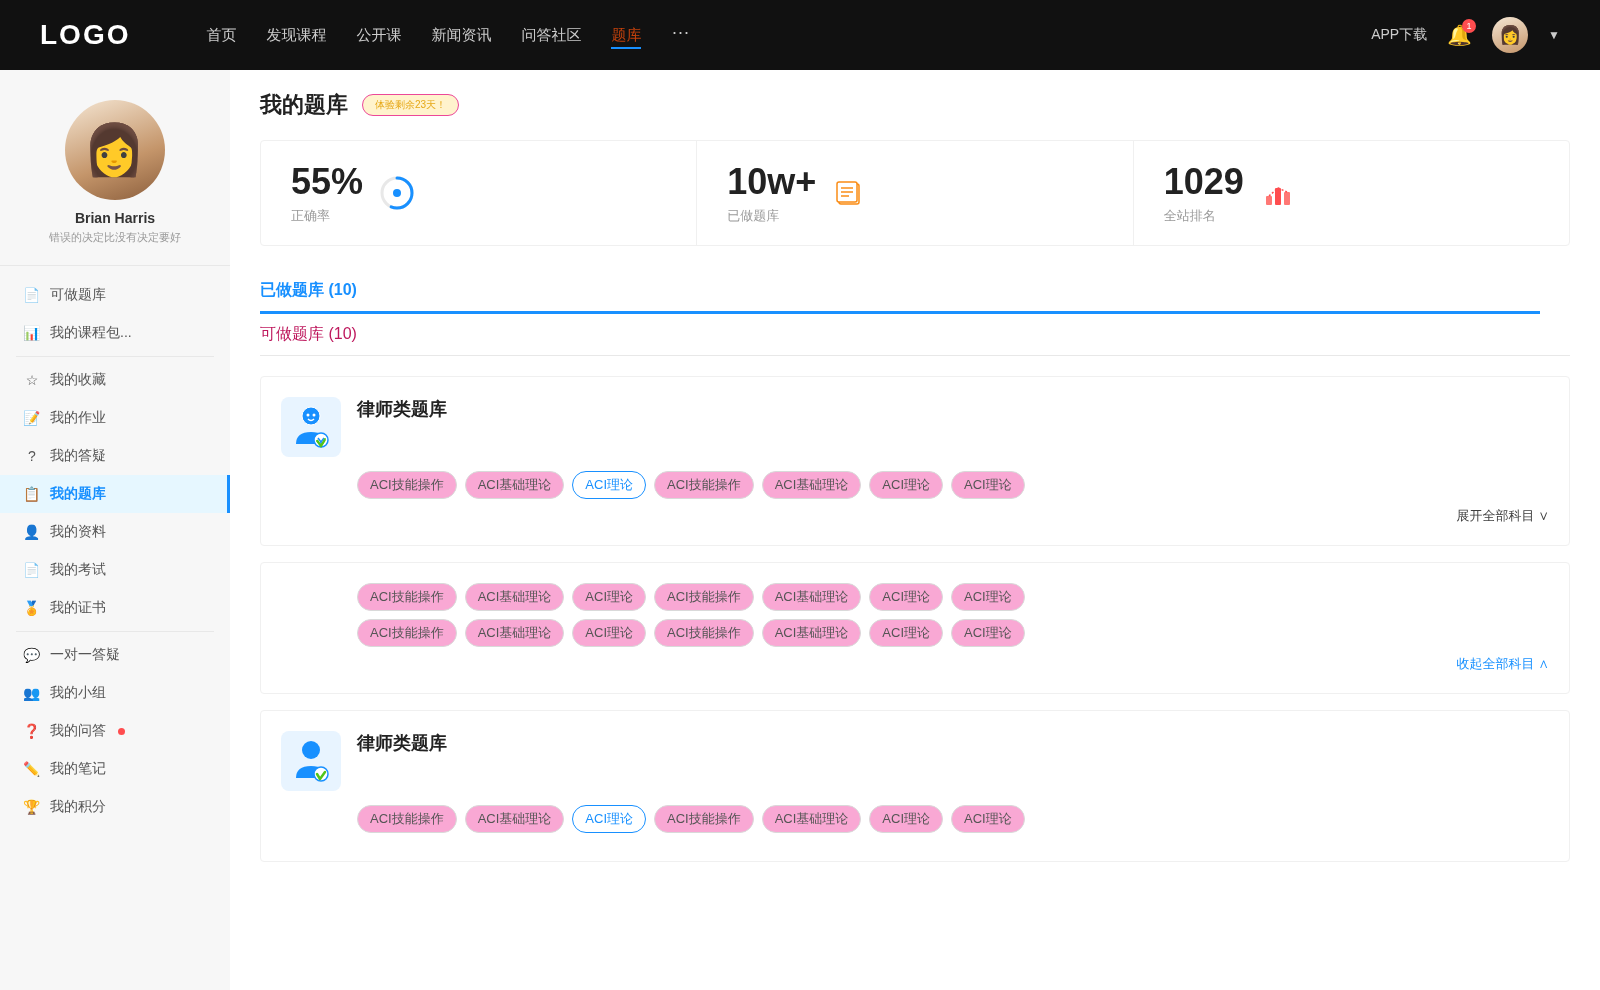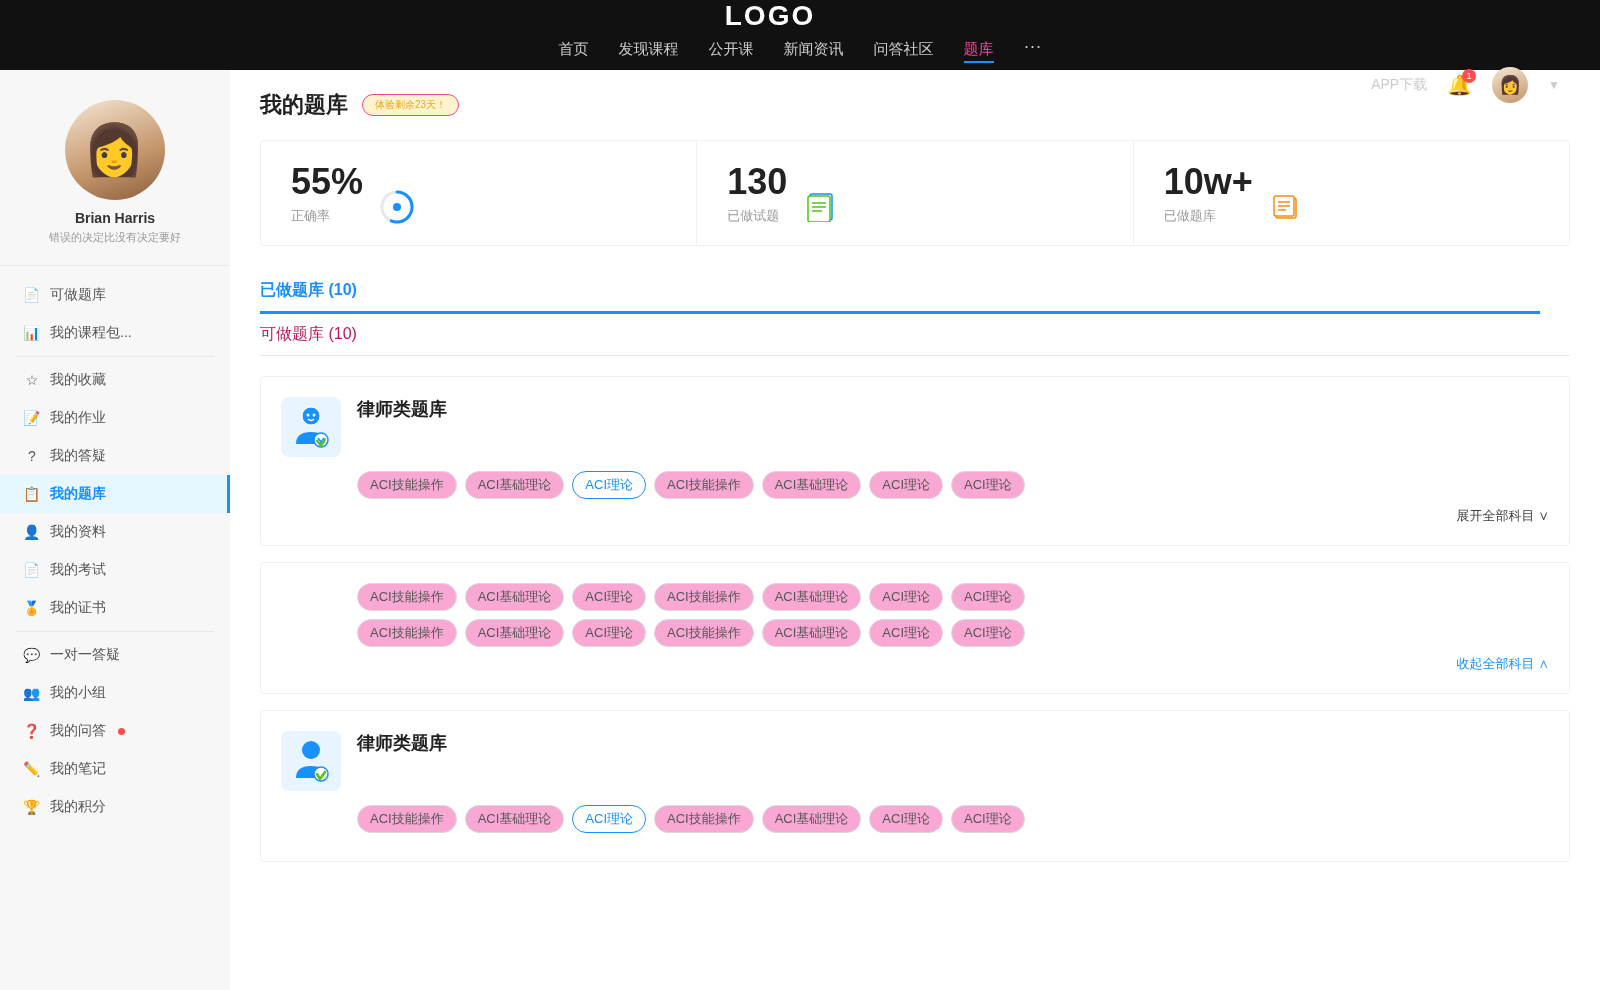--- a/index.html
+++ b/index.html
@@ -1,23 +1,23 @@
 <!DOCTYPE html>
 <html><head>
   <meta charset="utf-8">
   <style>
     * { box-sizing: border-box; margin: 0; padding: 0; }
     body { font-family: -apple-system, BlinkMacSystemFont, 'PingFang SC', 'Microsoft YaHei', sans-serif; background: #f0f2f5; min-height: 990px; }
 
     
-    .nav { background: #111; height: 70px; display: flex; align-items: center; padding: 0 40px; gap: 4px; position: relative; flex-direction: column; }
+    .nav { background: #111; height: 70px; display: flex; align-items: center; padding: 0 40px; gap: 16px; position: relative; }
     .nav-logo { color: #fff; font-size: 28px; font-weight: bold; letter-spacing: 2px; margin-right: 60px; }
     .nav-links { display: flex; gap: 30px; flex: 1; }
     .nav-link { color: #ccc; font-size: 15px; cursor: pointer; padding: 4px 0; text-decoration: none; }
-    .nav-link.active { color: #ec4899; border-bottom: 2px solid #1890ff; padding-bottom: 2px; }
+    .nav-link.active { color: #c2410c; border-bottom: 2px solid #1890ff; padding-bottom: 2px; }
     .nav-more { color: #ccc; font-size: 18px; cursor: pointer; }
     .nav-right { display: flex; align-items: center; gap: 20px; margin-left: auto; }
     .nav-app { color: #ccc; font-size: 14px; cursor: pointer; }
     .nav-bell { position: relative; cursor: pointer; }
     .nav-bell-icon { font-size: 20px; color: #ccc; }
     .nav-bell-badge { position: absolute; top: -4px; right: -4px; background: #ff4d4f; color: #fff; font-size: 9px; border-radius: 50%; width: 14px; height: 14px; display: flex; align-items: center; justify-content: center; }
     .nav-avatar { width: 36px; height: 36px; border-radius: 50%; background: #ccc; overflow: hidden; cursor: pointer; }
     .nav-avatar-img { width: 100%; height: 100%; object-fit: cover; background: linear-gradient(135deg, #e8d5c4, #c9a88a); }
     .nav-dropdown { color: #ccc; cursor: pointer; font-size: 12px; }
 
@@ -39,21 +39,21 @@
     .badge-red { width: 7px; height: 7px; background: #ff4d4f; border-radius: 50%; display: inline-block; margin-left: 2px; vertical-align: middle; }
 
     
     .content { flex: 1; padding: 20px 30px; background: #fff; margin: 0; }
     .content-header { display: flex; align-items: center; gap: 14px; margin-bottom: 20px; }
     .content-title { font-size: 22px; font-weight: 700; color: #222; }
     .trial-badge { background: #fff3cd; color: #e6a817; border: 1px solid #ec4899; border-radius: 12px; padding: 3px 12px; font-size: 10px; }
 
     
     .stats-row { display: flex; gap: 0; margin-bottom: 24px; border: 1px solid #f0f0f0; border-radius: 4px; overflow: hidden; }
-    .stat-item { flex: 1; padding: 20px 30px; display: flex; align-items: flex-end; gap: 16px; border-right: 1px solid #f0f0f0; }
+    .stat-item { flex: 1; padding: 20px 30px; display: flex; align-items: center; gap: 16px; border-right: 1px solid #f0f0f0; }
     .stat-item:last-child { border-right: none; }
     .stat-text { }
     .stat-value { font-size: 36px; font-weight: 700; color: #222; }
     .stat-label { font-size: 13px; color: #999; margin-top: 4px; }
     .stat-icon { width: 36px; height: 36px; display: flex; align-items: center; justify-content: center; font-size: 24px; }
 
     
     .tabs { display: flex; gap: 0; margin-bottom: 20px; border-bottom: 1px solid #e8e8e8; flex-direction: column; }
     .tab { padding: 10px 0; margin-right: 30px; font-size: 16px; cursor: pointer; color: #be185d; }
     .tab.active { color: #1890ff; border-bottom: 3px solid #1890ff; font-weight: 600; }
@@ -189,54 +189,50 @@
 
           <svg width="36" height="36" viewBox="0 0 36 36">
             <circle cx="18" cy="18" r="15" fill="none" stroke="#e8e8e8" stroke-width="3"></circle>
             <circle cx="18" cy="18" r="15" fill="none" stroke="#1890ff" stroke-width="3" stroke-dasharray="52.8 94.2" stroke-linecap="round" transform="rotate(-90 18 18)"></circle>
             <circle cx="18" cy="18" r="4" fill="#1890ff"></circle>
           </svg>
         </div>
       </div>
       <div class="stat-item">
         <div class="stat-text">
-          <div class="stat-value">130</div>
-          <div class="stat-label">已做试题</div>
-        </div>
-        <div class="stat-icon">
-          <svg width="30" height="30" viewBox="0 0 30 30">
-            <rect x="4" y="2" width="22" height="26" rx="2" fill="#e6f7ff" stroke="#1890ff" stroke-width="1.5"></rect>
-            <line x1="8" y1="9" x2="22" y2="9" stroke="#1890ff" stroke-width="2"></line>
-            <line x1="8" y1="13" x2="22" y2="13" stroke="#1890ff" stroke-width="2"></line>
-            <line x1="8" y1="17" x2="18" y2="17" stroke="#1890ff" stroke-width="2"></line>
-            <rect x="2" y="4" width="22" height="26" rx="2" fill="#fff" stroke="#52c41a" stroke-width="1.5"></rect>
-            <line x1="6" y1="11" x2="20" y2="11" stroke="#52c41a" stroke-width="1.5"></line>
-            <line x1="6" y1="15" x2="20" y2="15" stroke="#52c41a" stroke-width="1.5"></line>
-            <line x1="6" y1="19" x2="16" y2="19" stroke="#52c41a" stroke-width="1.5"></line>
-          </svg>
-        </div>
-      </div>
-      <div class="stat-item">
-        <div class="stat-text">
           <div class="stat-value">10w+</div>
           <div class="stat-label">已做题库</div>
         </div>
         <div class="stat-icon">
           <svg width="30" height="30" viewBox="0 0 30 30">
             <rect x="4" y="6" width="20" height="20" rx="2" fill="#fff7e6" stroke="#fa8c16" stroke-width="1.5"></rect>
             <line x1="8" y1="12" x2="20" y2="12" stroke="#fa8c16" stroke-width="1.5"></line>
             <line x1="8" y1="16" x2="20" y2="16" stroke="#fa8c16" stroke-width="1.5"></line>
             <line x1="8" y1="20" x2="16" y2="20" stroke="#fa8c16" stroke-width="1.5"></line>
             <rect x="2" y="4" width="20" height="20" rx="2" fill="#fff" stroke="#fa8c16" stroke-width="1.5"></rect>
             <line x1="6" y1="10" x2="18" y2="10" stroke="#fa8c16" stroke-width="1.5"></line>
             <line x1="6" y1="14" x2="18" y2="14" stroke="#fa8c16" stroke-width="1.5"></line>
             <line x1="6" y1="18" x2="14" y2="18" stroke="#fa8c16" stroke-width="1.5"></line>
           </svg>
         </div>
       </div>
+      <div class="stat-item">
+        <div class="stat-text">
+          <div class="stat-value">1029</div>
+          <div class="stat-label">全站排名</div>
+        </div>
+        <div class="stat-icon">
+          <svg width="30" height="30" viewBox="0 0 30 30">
+            <rect x="3" y="18" width="6" height="9" rx="1" fill="#ff7875"></rect>
+            <rect x="12" y="10" width="6" height="17" rx="1" fill="#ff4d4f"></rect>
+            <rect x="21" y="14" width="6" height="13" rx="1" fill="#ff7875"></rect>
+            <polyline points="6,18 15,10 24,14" fill="none" stroke="#ff4d4f" stroke-width="1.5" stroke-dasharray="2,2"></polyline>
+          </svg>
+        </div>
+      </div>
     </div>
 
     <div class="tabs">
       <div class="tab active">已做题库 (10)</div>
       <div class="tab">可做题库 (10)</div>
     </div>
 
     <div class="qbank-card">
       <div class="qbank-header">
         <div class="qbank-icon">

